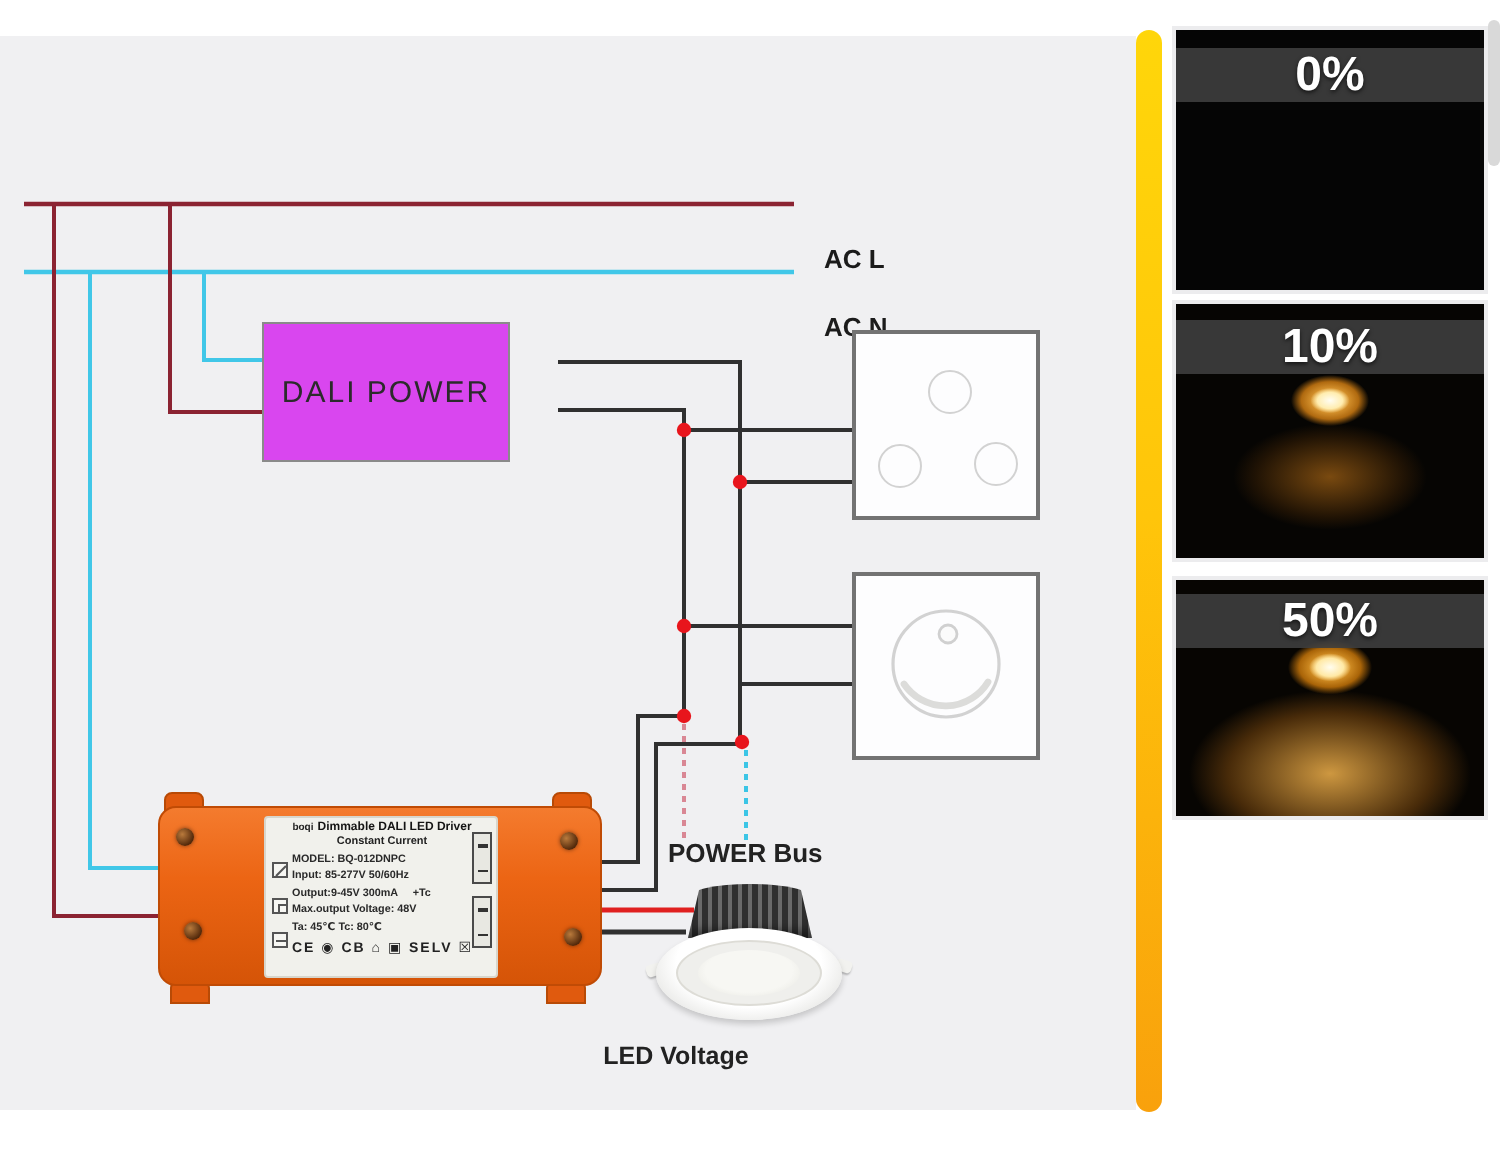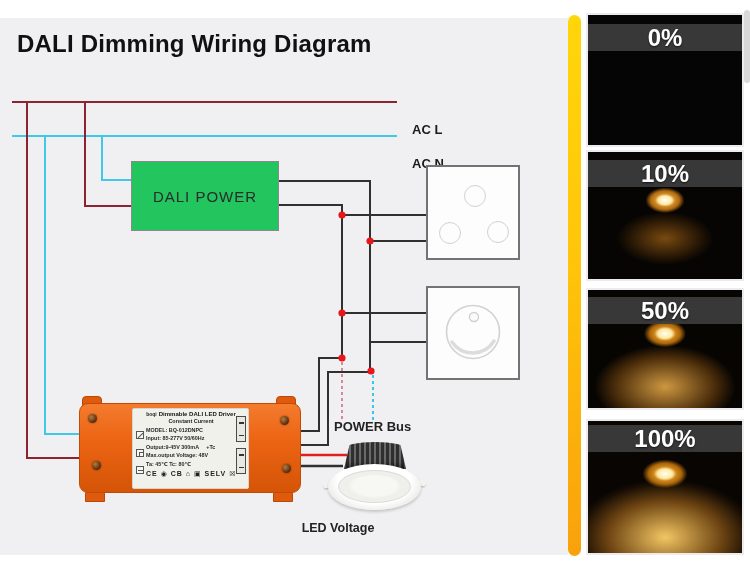--- a/index.html
+++ b/index.html
@@ -7,21 +7,21 @@
   .canvas{position:relative;width:750px;height:576px;background:#fff;overflow:hidden;
           font-family:"Liberation Sans","DejaVu Sans",sans-serif;}
   .diagram-panel{position:absolute;left:0;top:18px;width:568px;height:537px;background:var(--panel-bg);}
   .page-title{position:absolute;left:17px;top:30px;font-size:24px;font-weight:bold;color:#111;letter-spacing:.2px;}
   .wire-svg{position:absolute;left:0;top:0;}
 
   .wire-label{position:absolute;font-size:13px;font-weight:bold;color:#1b1b1b;margin-top:28px;}
   .lbl-acl{left:412px;top:94px;}
   .lbl-acn{left:412px;top:128px;}
 
-  .dali-power{position:absolute;left:131px;top:161px;width:148px;height:70px;background:#22c55e;
+  .dali-power{position:absolute;left:131px;top:161px;width:124px;height:70px;background:#d946ef;
               border:1.5px solid #8a8a8a;display:flex;align-items:center;justify-content:center;}
   .dali-power span{font-size:15px;font-weight:500;color:#2b2b2b;letter-spacing:1px;}
 
   .plate{position:absolute;left:426px;width:94px;background:#fdfdfe;border:2px solid #737373;}
   .plate-1{top:165px;height:95px;}
   .plate-2{top:286px;height:94px;}
   .pcircle{position:absolute;border:1.5px solid #d2d2d2;border-radius:50%;background:#fdfdfe;}
 
   .dali-bus-label{position:absolute;left:334px;top:419px;font-size:13px;font-weight:bold;color:#222;}
 
@@ -96,21 +96,20 @@
   .t1 .pct-band{top:9px;} .t2 .pct-band{top:8px;} .t3 .pct-band{top:7px;} .t4 .pct-band{top:4px;}
   .pct-band span{font-size:24px;font-weight:bold;color:#fff;text-shadow:0 1px 2px rgba(0,0,0,.65);line-height:27px;}
 </style>
 </head>
 <body>
 
 <div class="canvas">
 
   <div class="diagram-panel"></div>
 
-  <div class="page-title">DALI Dimming Wiring Diagram</div>
 
   <svg class="wire-svg" width="568" height="576">
     <path d="M12 102 H397" fill="none" style="stroke:var(--ac-l)" stroke-width="2.2"></path>
     <path d="M12 136 H397" fill="none" style="stroke:var(--ac-n)" stroke-width="2.2"></path>
     <path d="M27 101 V458 H80" fill="none" style="stroke:var(--ac-l)" stroke-width="2"></path>
     <path d="M85 101 V206 H131" fill="none" style="stroke:var(--ac-l)" stroke-width="2"></path>
     <path d="M45 135 V434 H80" fill="none" style="stroke:var(--ac-n)" stroke-width="2"></path>
     <path d="M102 135 V180 H131" fill="none" style="stroke:var(--ac-n)" stroke-width="2"></path>
     <path d="M279 181 H370 V372 H328 V445 H301" fill="none" style="stroke:var(--wire)" stroke-width="2"></path>
     <path d="M370 241 H426" fill="none" style="stroke:var(--wire)" stroke-width="2"></path>
@@ -206,19 +205,14 @@
   <div class="tile t2">
     <div class="pct-band">
       <span>10%</span>
     </div>
   </div>
   <div class="tile t3">
     <div class="pct-band">
       <span>50%</span>
     </div>
   </div>
-  <div class="tile t4">
-    <div class="pct-band">
-      <span>100%</span>
-    </div>
-  </div>
 
 </div>
 
 </body></html>

